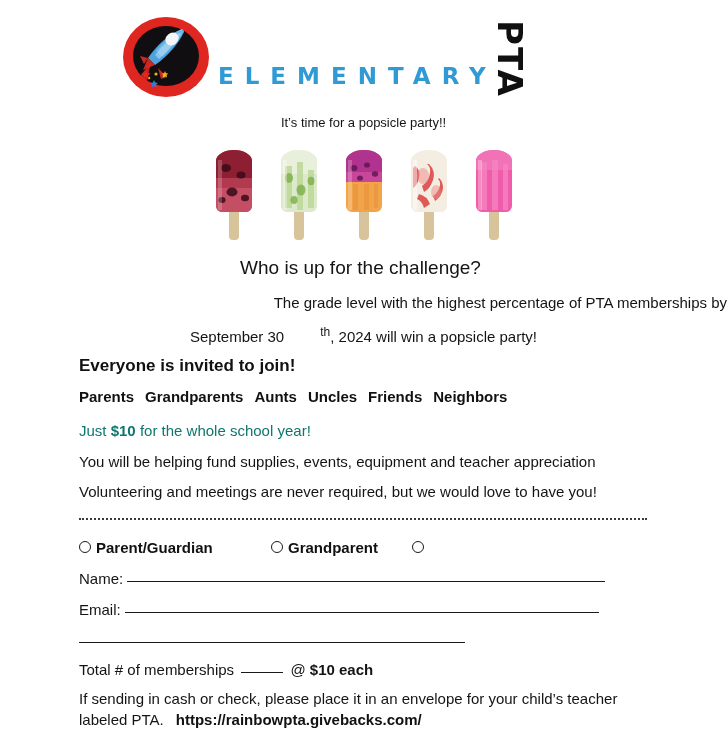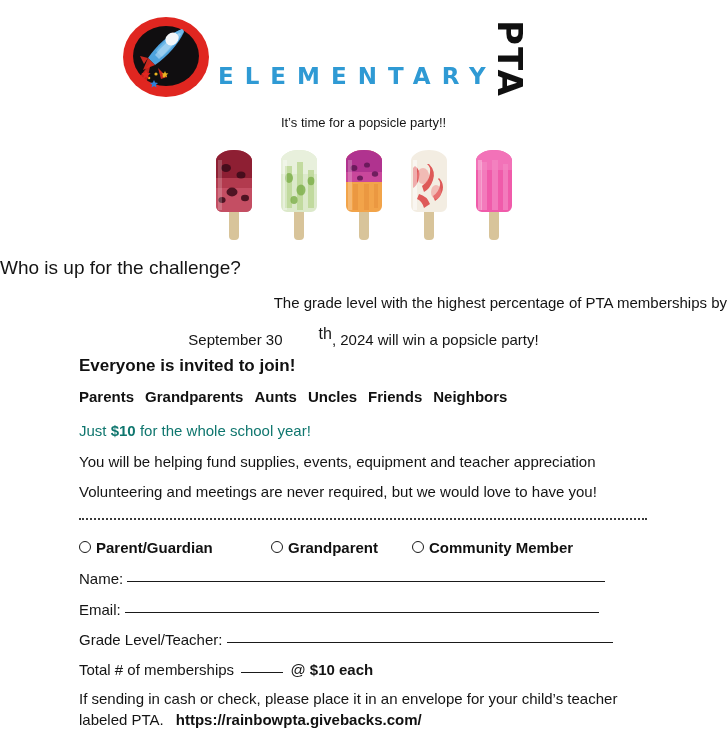--- a/index.html
+++ b/index.html
@@ -105,40 +105,41 @@
     align-items: flex-start;
     gap: 17px;
   }
   .popsicle { width: 48px; height: 96px; display:block; }
 
   
   .subhead {
     position: absolute;
     left: 0; top: 257px;
     width: 721px;
+    text-align: center;
     font-size: 19px;
     color: #141414;
   }
   .challenge-line1 {
     position: absolute;
     left: 0; top: 294px;
     width: 727px;
     text-align: right;
     font-size: 15px;
     color: #141414;
   }
   .challenge-line2 {
     position: absolute;
     left: 0; top: 325px;
     width: 727px;
     text-align: center;
     font-size: 15px;
     color: #141414;
   }
-  .sup { font-size: 16px; vertical-align: super; margin-left: 36px; }
+  .sup { font-size: 12px; vertical-align: super; margin-left: 36px; }
 
   
   .invite-heading {
     position: absolute;
     left: 79px; top: 356px;
     font-size: 17px;
     font-weight: bold;
     color: #111111;
   }
   .relatives {
@@ -392,25 +393,25 @@
 
 <div class="fund-line">You will be helping fund supplies, events, equipment and teacher appreciation</div>
 
 <div class="volunteer-line">Volunteering and meetings are never required, but we would love to have you!</div>
 
 <div class="divider"></div>
 
 <div class="radio-row">
   <label class="radio-opt o1"><span class="radio-circle"></span><span>Parent/Guardian</span></label>
   <label class="radio-opt o2"><span class="radio-circle"></span><span>Grandparent</span></label>
-  <label class="radio-opt o3"><span class="radio-circle"></span><span>Community Member</span></label>
+  <label class="radio-opt o3"><span class="radio-circle"></span></label>
 </div>
 
 <div class="field-row field-name"><span>Name: </span><span class="rule rule-name"></span></div>
 
 <div class="field-row field-email"><span>Email: </span><span class="rule rule-email"></span></div>
 
-<div class="field-row field-grade"><span>Grade Level/Teacher: </span><span class="rule rule-grade"></span></div>
+<div class="field-row field-grade"><span class="rule rule-grade"></span></div>
 
 <div class="field-row field-total"><span>Total # of memberships </span><span class="rule rule-short"></span><span> @ </span><b>$10 each</b></div>
 
 <div class="footer-line1">If sending in cash or check, please place it in an envelope for your child’s teacher</div>
 <div class="footer-line2"><span>labeled PTA.</span><span class="footer-url">https://rainbowpta.givebacks.com/</span></div>
 
 </body></html>

